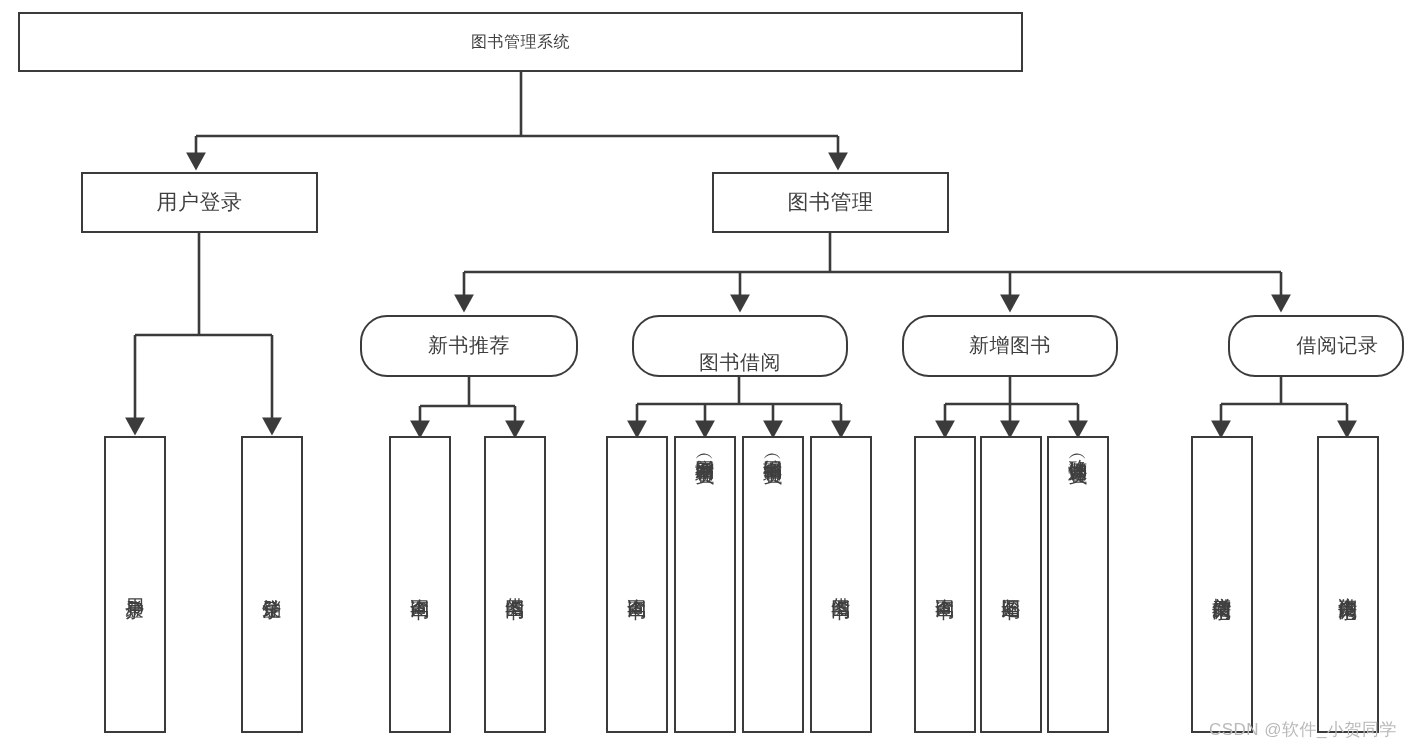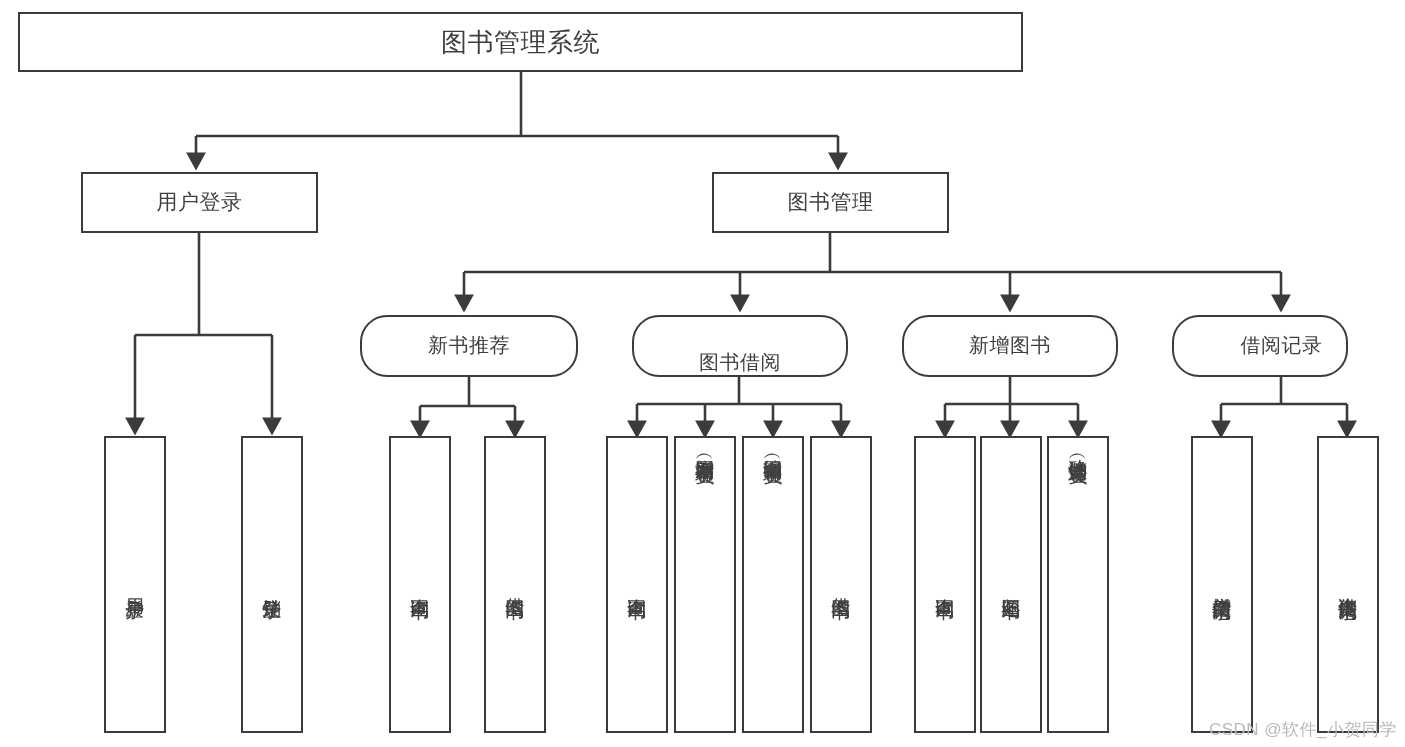--- a/index.html
+++ b/index.html
@@ -37,21 +37,21 @@
     justify-content: center;
     text-align: center;
     color: #3f3f3f;
   }
   .node .label {
     display: block;
     line-height: 1.18;
     letter-spacing: 0.5px;
   }
   .node-root {
-    font-size: 26px;
+    font-size: 16px;
   }
   .node-l1 {
     font-size: 21px;
   }
   .node-l2 {
     font-size: 20px;
     border-radius: 27px;
   }
   .node-leaf {
     font-size: 19px;
@@ -149,21 +149,21 @@
 
   <div class="node node-l2" style="left:360px; top:315px; width:218px; height:62px;">
     <span class="label">新书推荐</span>
   </div>
   <div class="node node-l2" style="left:632px; top:315px; width:216px; height:62px;align-items:flex-end;">
     <span class="label">图书借阅</span>
   </div>
   <div class="node node-l2" style="left:902px; top:315px; width:216px; height:62px;">
     <span class="label">新增图书</span>
   </div>
-  <div class="node node-l2" style="left:1172px; top:315px; width:176px; height:62px;padding-left:43px;">
+  <div class="node node-l2" style="left:1228px; top:315px; width:176px; height:62px;padding-left:43px;">
     <span class="label">借阅记录</span>
   </div>
 
   <div class="node node-leaf align-mid" style="left:104px; top:436px; width:62px; height:297px;">
     <span class="label">用户登录</span>
   </div>
   <div class="node node-leaf align-mid" style="left:241px; top:436px; width:62px; height:297px;">
     <span class="label">注销登录</span>
   </div>
 

